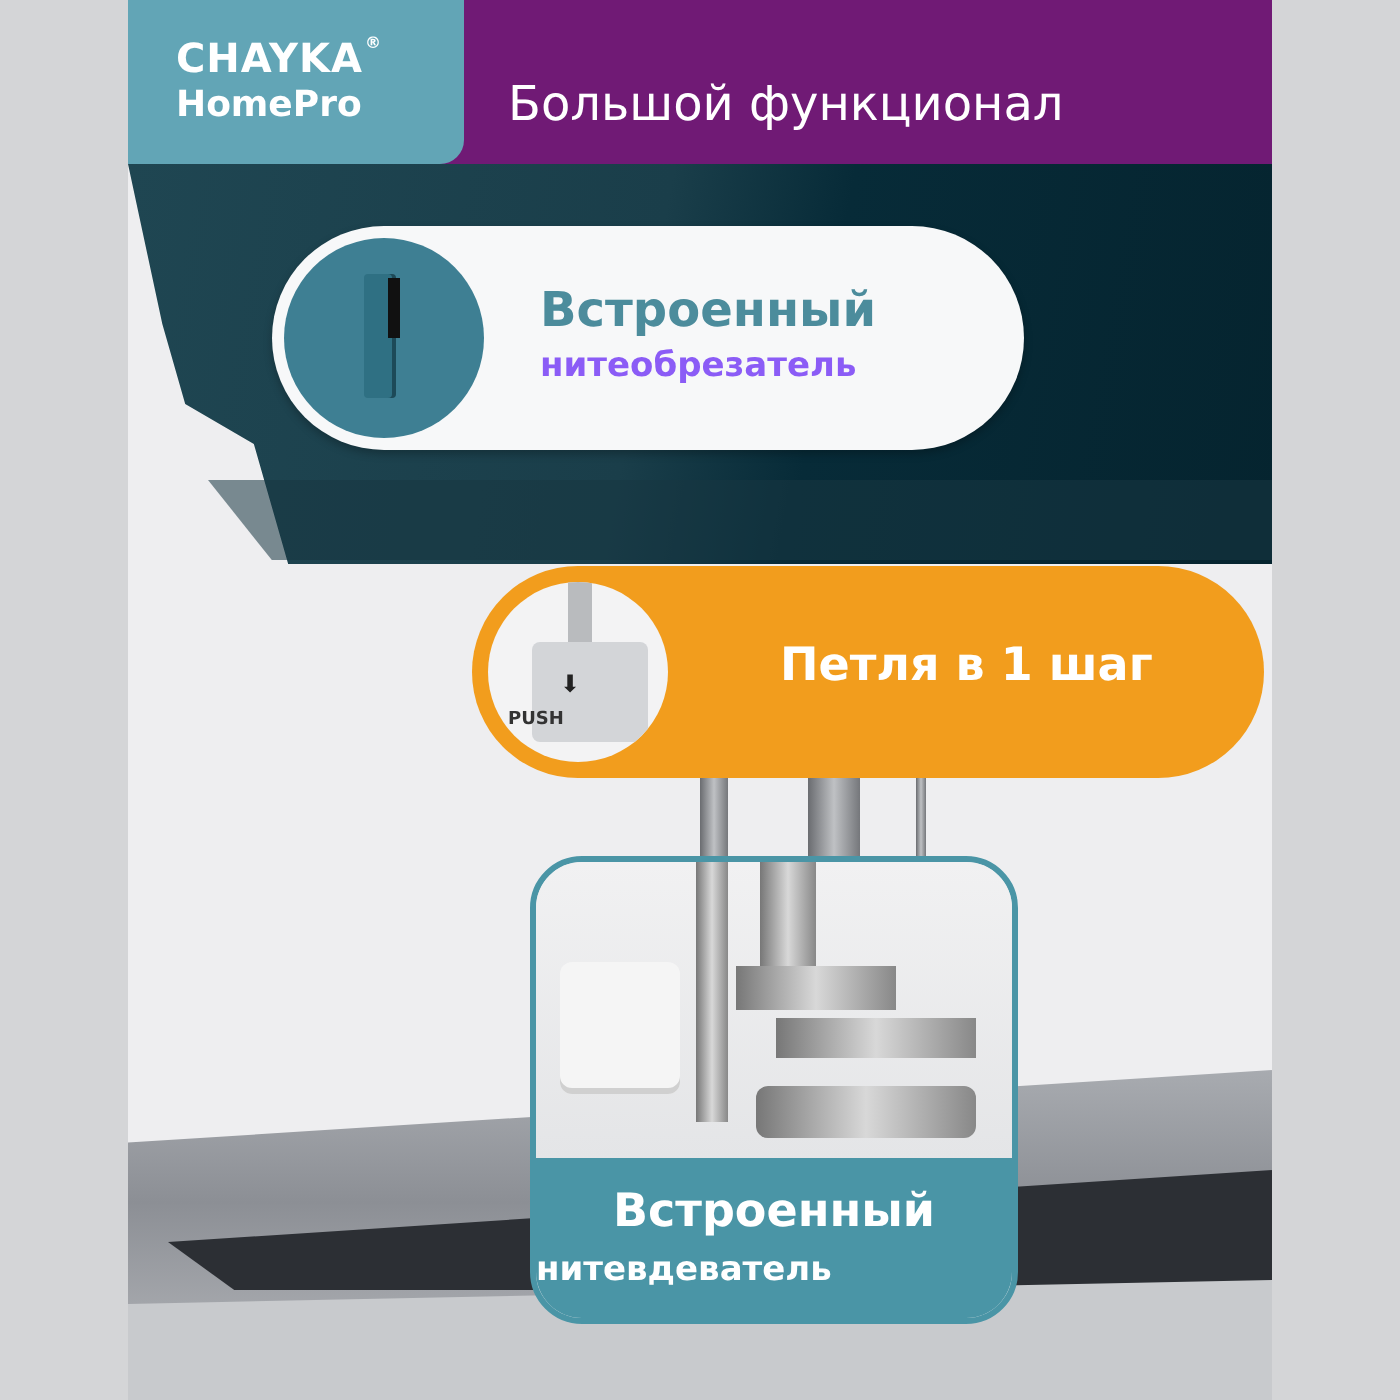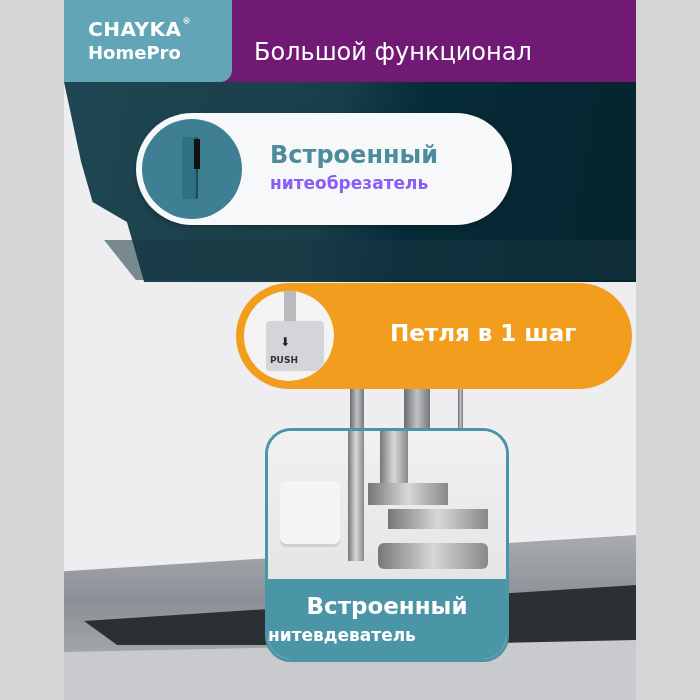--- a/index.html
+++ b/index.html
@@ -37,21 +37,21 @@
   .cutter { position:absolute; left:40px; top:18px; width:14px; height:62px; background:#2f7083; border-radius:2px; box-shadow:2px 0 0 #1d4a58; }
   .cutter-slot { position:absolute; left:52px; top:20px; width:6px; height:30px; background:#111; }
   .pill1-t1 { position:absolute; left:134px; top:28px; color:#4c8c9c; font-weight:bold; font-size:24px; }
   .pill1-t2 { position:absolute; left:134px; top:60px; color:#8b5cf6; font-weight:bold; font-size:17px; }
 
   
   .pill2 { position:absolute; left:172px; top:283px; width:396px; height:106px; background:#f29d1d; border-radius:53px; z-index:3; }
   .pill2-circle { position:absolute; left:8px; top:8px; width:90px; height:90px; border-radius:50%; background:#f3f3f4; overflow:hidden; }
   .push-stem { position:absolute; left:40px; top:0; width:12px; height:30px; background:#b9bbbe; }
   .push-body { position:absolute; left:22px; top:30px; width:58px; height:50px; background:#d3d5d8; border-radius:4px; }
-  .push-label { position:absolute; left:26px; top:64px; font-size:9px; color:#333; font-weight:bold; }
+  .push-label { position:absolute; left:10px; top:64px; font-size:9px; color:#333; font-weight:bold; }
   .push-arrow { position:absolute; left:36px; top:44px; font-size:12px; color:#222; }
   .pill2-t { position:absolute; left:130px; top:37px; color:#fff; font-weight:bold; font-size:23px;margin-left:24px; }
 
   
   .box3 { position:absolute; left:201px; top:428px; width:238px; height:228px; border:3px solid #4a95a6; border-radius:26px; background:#e9eaec; overflow:hidden; z-index:3; }
   .box3-photo { position:absolute; left:0; top:0; width:238px; height:148px; background:linear-gradient(180deg,#f1f1f2,#e4e5e7); }
   .white-knob { position:absolute; left:12px; top:50px; width:60px; height:66px; background:#f5f5f5; border-radius:6px; box-shadow:inset 0 -3px 0 #d0d0d0; }
   .metal { position:absolute; background:linear-gradient(90deg,#777,#d8d8d8,#888); }
   .box3-band { position:absolute; left:0; top:148px; width:238px; height:80px; background:#4a95a6; }
   .box3-t1 { position:absolute; left:0; top:162px; width:238px; text-align:center; color:#fff; font-weight:bold; font-size:23px; }

